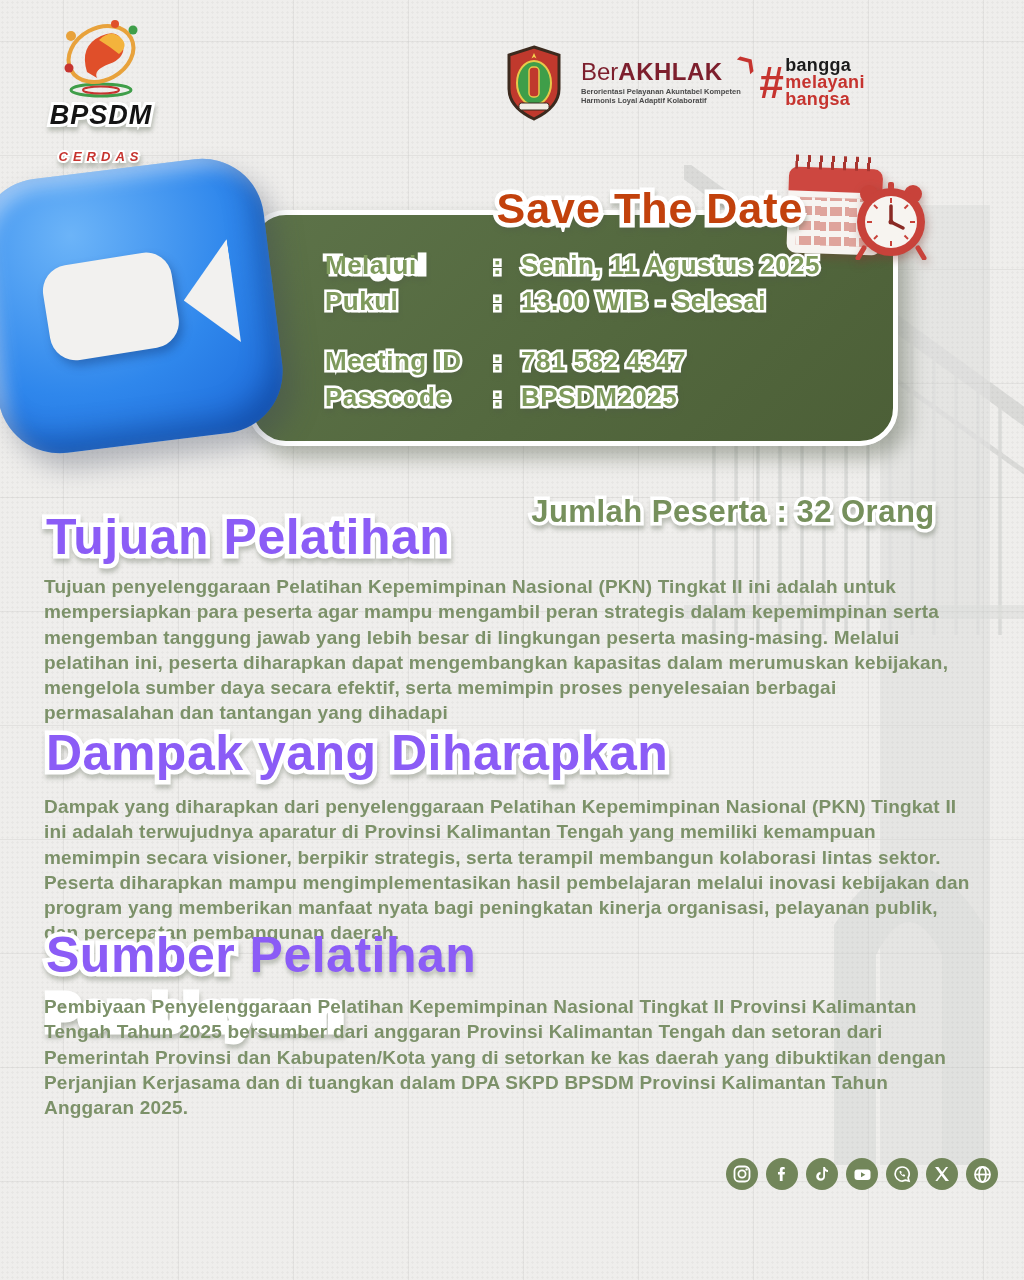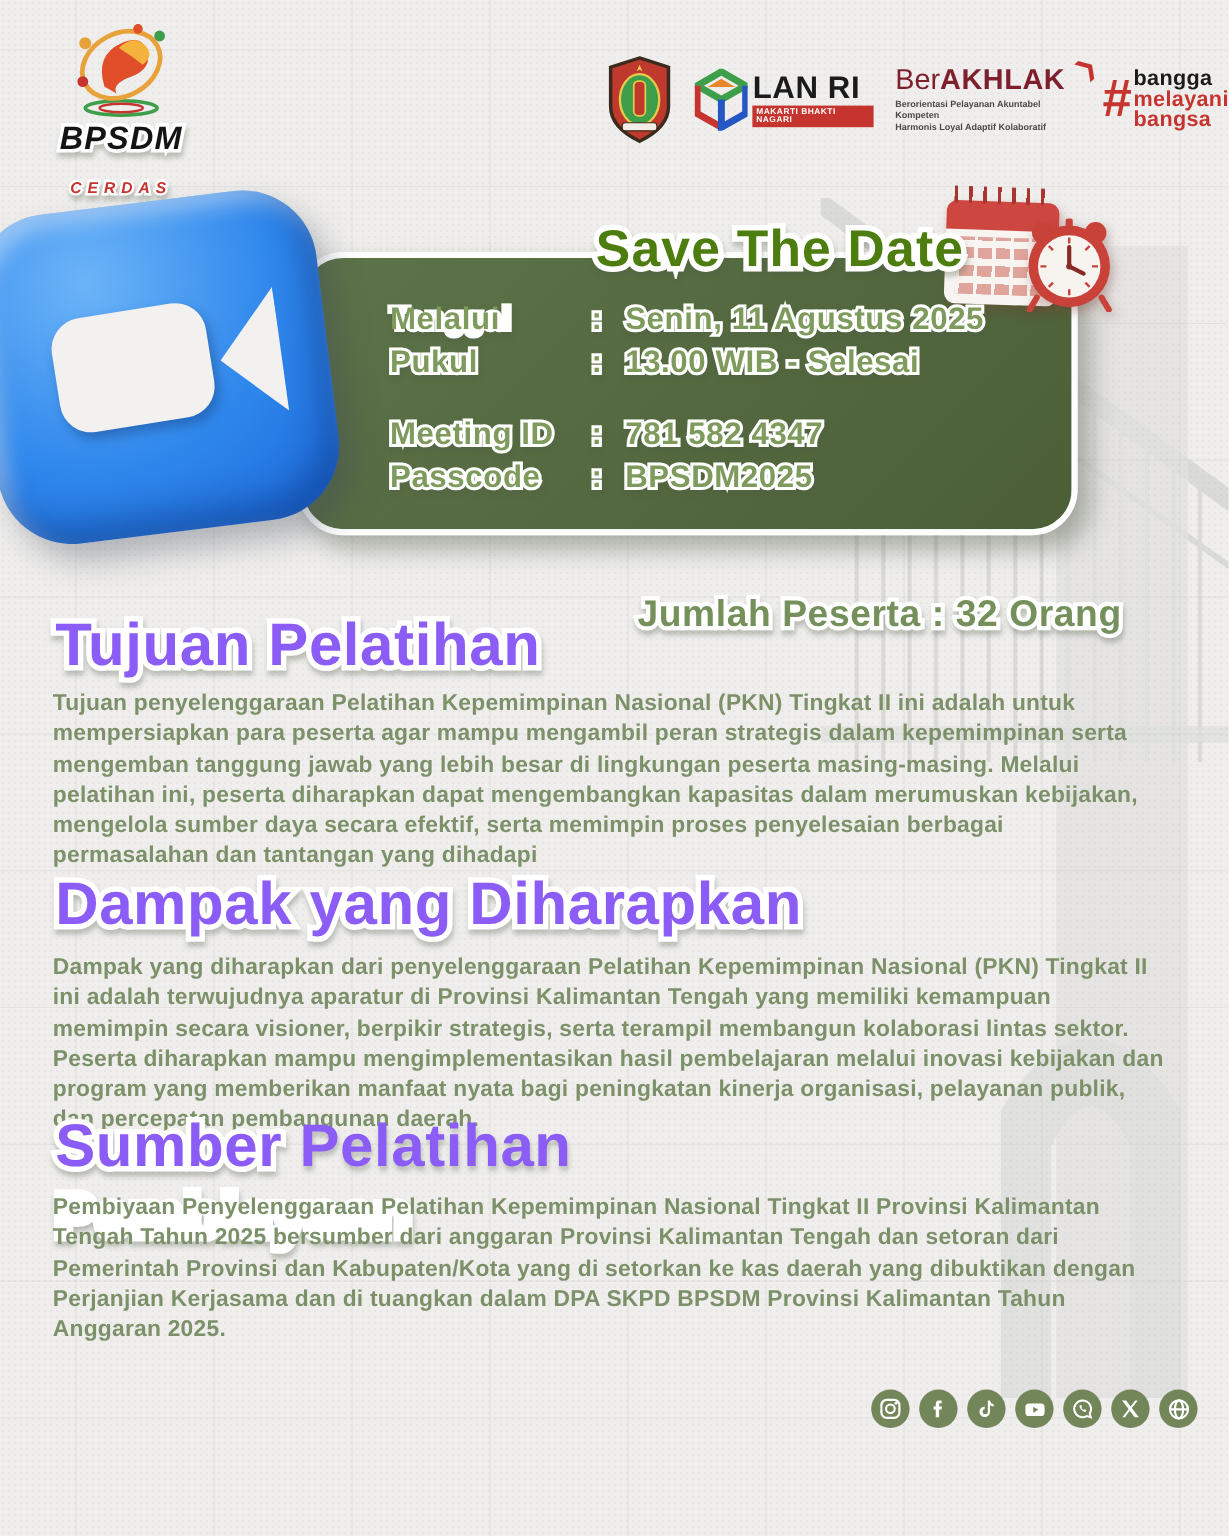--- a/index.html
+++ b/index.html
@@ -58,21 +58,21 @@
   .zoom-lens{position:absolute;left:196px;top:84px;width:52px;height:104px;background:#f2f1ef;
     clip-path:polygon(0 52%,100% 0,96% 100%);transform:rotate(-2deg);
     filter:drop-shadow(3px 5px 6px rgba(10,40,100,.3));}
 
   
   .std-box{position:absolute;left:248px;top:210px;width:640px;height:226px;z-index:2;
     background:linear-gradient(135deg,#5d7349 0%,#53683e 55%,#4c5f37 100%);
     border:5px solid #fff;border-radius:38px;
     box-shadow:10px 12px 20px rgba(70,80,60,.4);}
   .std-title{position:absolute;left:330px;top:184px;width:640px;text-align:center;z-index:4;
-    font-size:43px;font-weight:bold;color:#4d7c0f;letter-spacing:1px;--sw:9px;}
+    font-size:43px;font-weight:bold;color:#c2410c;letter-spacing:1px;--sw:9px;}
   .std-rows{position:absolute;left:325px;top:247px;z-index:3;}
   .std-row{display:flex;height:36px;align-items:center;}
   .std-row.gap{margin-top:24px;}
   .std-row .lbl{width:168px;}
   .std-row .sep{width:28px;}
   .std-row .o{font-size:26px;font-weight:bold;color:#7e9a5c;--sw:5px;letter-spacing:.5px;}
 
   
   .calendar{position:absolute;left:788px;top:156px;width:94px;height:98px;z-index:3;transform:rotate(2deg);}
   .cal-body{position:absolute;left:0;top:12px;right:0;bottom:0;background:#f7f4f1;border-radius:9px;
@@ -156,32 +156,20 @@
   </div>
 
   <div class="logos">
     <svg width="58" height="76" viewBox="0 0 58 76">
       <path d="M29 2 L54 10 L54 44 Q54 62 29 74 Q4 62 4 44 L4 10 Z" fill="#c0392d" stroke="#3c2a1e" stroke-width="3"></path>
       <ellipse cx="29" cy="38" rx="17" ry="22" fill="#3f9e49" stroke="#e8c94a" stroke-width="2"></ellipse>
       <rect x="24" y="22" width="10" height="30" rx="4" fill="#c0392d" stroke="#e8c94a" stroke-width="1.5"></rect>
       <polygon points="29,8 31.5,13.5 29,12 26.5,13.5" fill="#f5d34f"></polygon>
       <rect x="14" y="58" width="30" height="7" rx="2.5" fill="#f2ede4" stroke="#3c2a1e" stroke-width="1"></rect>
     </svg>
-    <div class="lanri">
-      <svg width="46" height="52" viewBox="0 0 46 52">
-        <path d="M23 2 L44 14 L23 26 L2 14 Z" fill="none" stroke="#3f9e49" stroke-width="6" stroke-linejoin="round"></path>
-        <path d="M2 14 L2 38 L23 50" fill="none" stroke="#c6342f" stroke-width="6"></path>
-        <path d="M44 14 L44 38 L23 50 L23 26" fill="none" stroke="#2456c4" stroke-width="6"></path>
-        <polygon points="23,8 35,15 11,15" fill="#e8862b"></polygon>
-      </svg>
-      <div class="lanri-text">
-        <div class="lanri-title">LAN RI</div>
-        <div class="lanri-tag">MAKARTI BHAKTI NAGARI</div>
-      </div>
-    </div>
     <div class="berakhlak">
       <div class="ba-top">
         <span class="thin">Ber</span><span class="fat">AKHLAK</span>
         <span class="ba-arrow">❯</span>
       </div>
       <div class="ba-lines">
         <div>Berorientasi Pelayanan Akuntabel Kompeten</div>
         <div>Harmonis Loyal Adaptif Kolaboratif</div>
       </div>
     </div>

